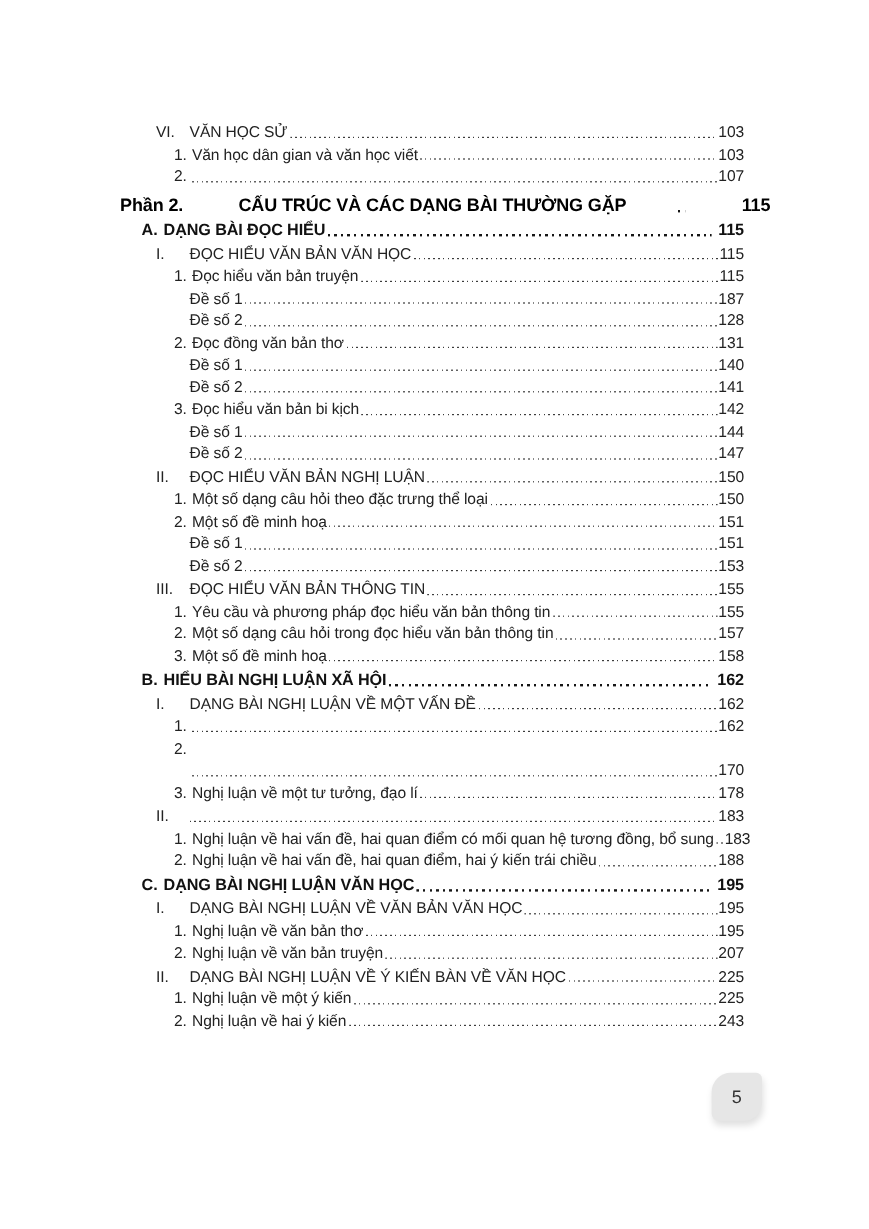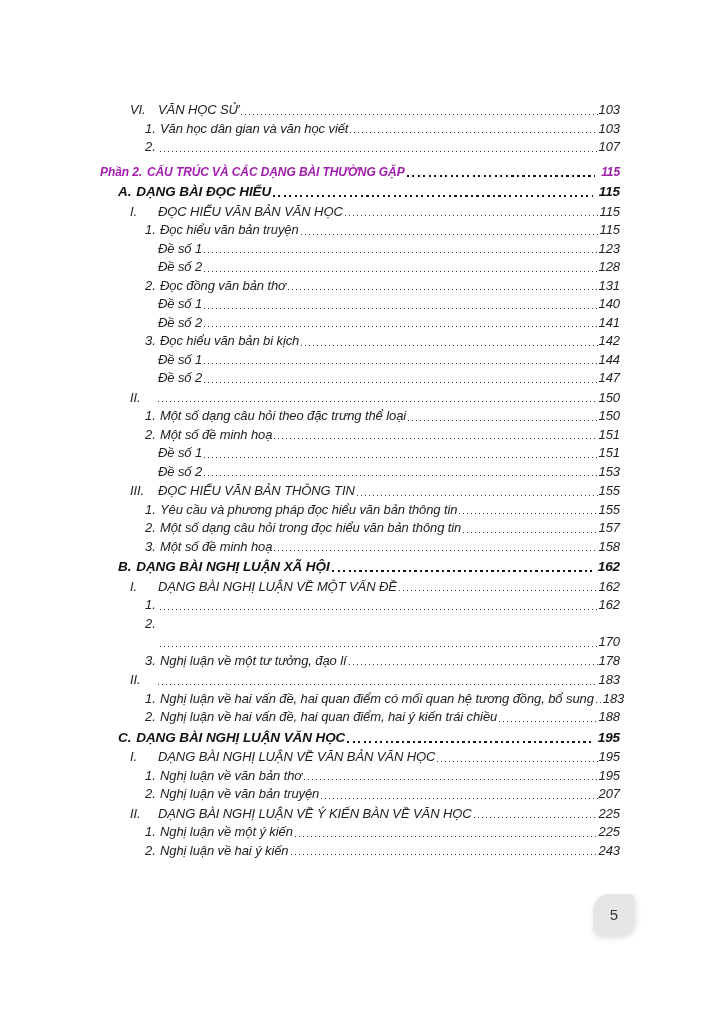--- a/index.html
+++ b/index.html
@@ -21,41 +21,41 @@
   }
   .toc-row {
     display: flex;
     align-items: stretch;
     height: 18.5px;
     line-height: 18.5px;
     font-size: 13px;
     color: #222222;
     white-space: nowrap;
     letter-spacing: -0.1px;
-    font-style: italic;
   }
   .marker { flex: none; }
   .label  { flex: none; padding-right: 2px; }
   .dots {
     flex: 1 1 auto;
     min-width: 6px;
     margin-right: 1px;
     background-image: repeating-linear-gradient(to right, #3c3c3c 0 1.3px, transparent 1.3px 4px);
     background-size: 100% 1.3px;
     background-repeat: no-repeat;
     background-position: 0 12.5px;
   }
   .page-num { flex: none; text-align: left; }
 
   
   .lvl-part {
     font-weight: bold;
-    font-size: 12px;
-    color: #a21caf;
+    font-size: 15px;
+    color: #000000;
     margin-top: 6px;
+    gap: 41px;
   }
   .lvl-part .marker { margin-right: 5px; }
 
   
   .lvl-letter {
     font-weight: bold;
     font-size: 13.5px;
     color: #111111;
     padding-left: 18px;
     margin-top: 2px;
@@ -142,21 +142,21 @@
       </div>
       <div class="toc-row lvl-item">
         <span class="marker">1.</span>
         <span class="label">Đọc hiểu văn bản truyện</span>
         <span class="dots"></span>
         <span class="page-num">115</span>
       </div>
       <div class="toc-row lvl-sub">
         <span class="label">Đề số 1</span>
         <span class="dots"></span>
-        <span class="page-num">123</span>
+        <span class="page-num">187</span>
       </div>
       <div class="toc-row lvl-sub">
         <span class="label">Đề số 2</span>
         <span class="dots"></span>
         <span class="page-num">128</span>
       </div>
       <div class="toc-row lvl-item">
         <span class="marker">2.</span>
         <span class="label">Đọc đồng văn bản thơ</span>
         <span class="dots"></span>
@@ -183,20 +183,21 @@
         <span class="dots"></span>
         <span class="page-num">144</span>
       </div>
       <div class="toc-row lvl-sub">
         <span class="label">Đề số 2</span>
         <span class="dots"></span>
         <span class="page-num">147</span>
       </div>
       <div class="toc-row lvl-roman">
         <span class="marker">II.</span>
+        <span class="label">ĐỌC HIỂU VĂN BẢN NGHỊ LUẬN</span>
         <span class="dots"></span>
         <span class="page-num">150</span>
       </div>
       <div class="toc-row lvl-item">
         <span class="marker">1.</span>
         <span class="label">Một số dạng câu hỏi theo đặc trưng thể loại</span>
         <span class="dots"></span>
         <span class="page-num">150</span>
       </div>
       <div class="toc-row lvl-item">
@@ -234,21 +235,21 @@
         <span class="page-num">157</span>
       </div>
       <div class="toc-row lvl-item">
         <span class="marker">3.</span>
         <span class="label">Một số đề minh hoạ</span>
         <span class="dots"></span>
         <span class="page-num">158</span>
       </div>
       <div class="toc-row lvl-letter">
         <span class="marker">B.</span>
-        <span class="label">DẠNG BÀI NGHỊ LUẬN XÃ HỘI</span>
+        <span class="label">HIỂU BÀI NGHỊ LUẬN XÃ HỘI</span>
         <span class="dots"></span>
         <span class="page-num">162</span>
       </div>
       <div class="toc-row lvl-roman">
         <span class="marker">I.</span>
         <span class="label">DẠNG BÀI NGHỊ LUẬN VỀ MỘT VẤN ĐỀ</span>
         <span class="dots"></span>
         <span class="page-num">162</span>
       </div>
       <div class="toc-row lvl-item">

